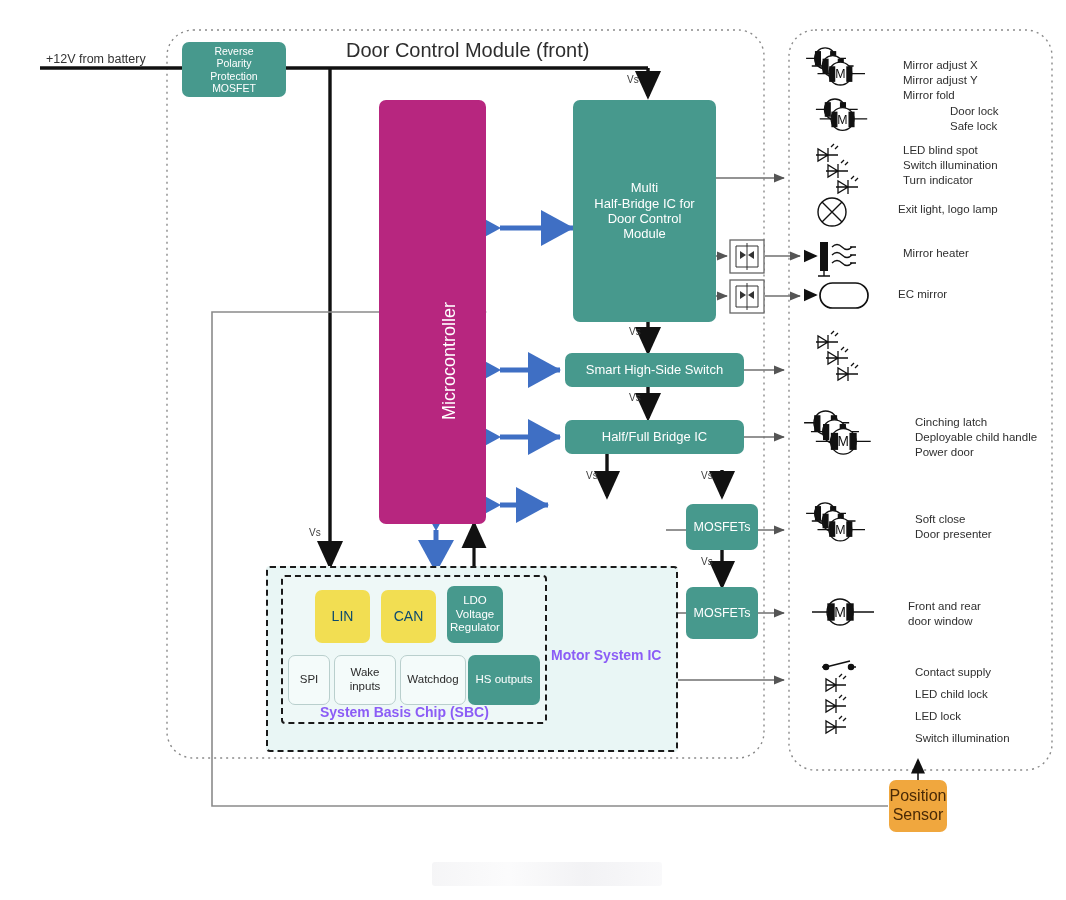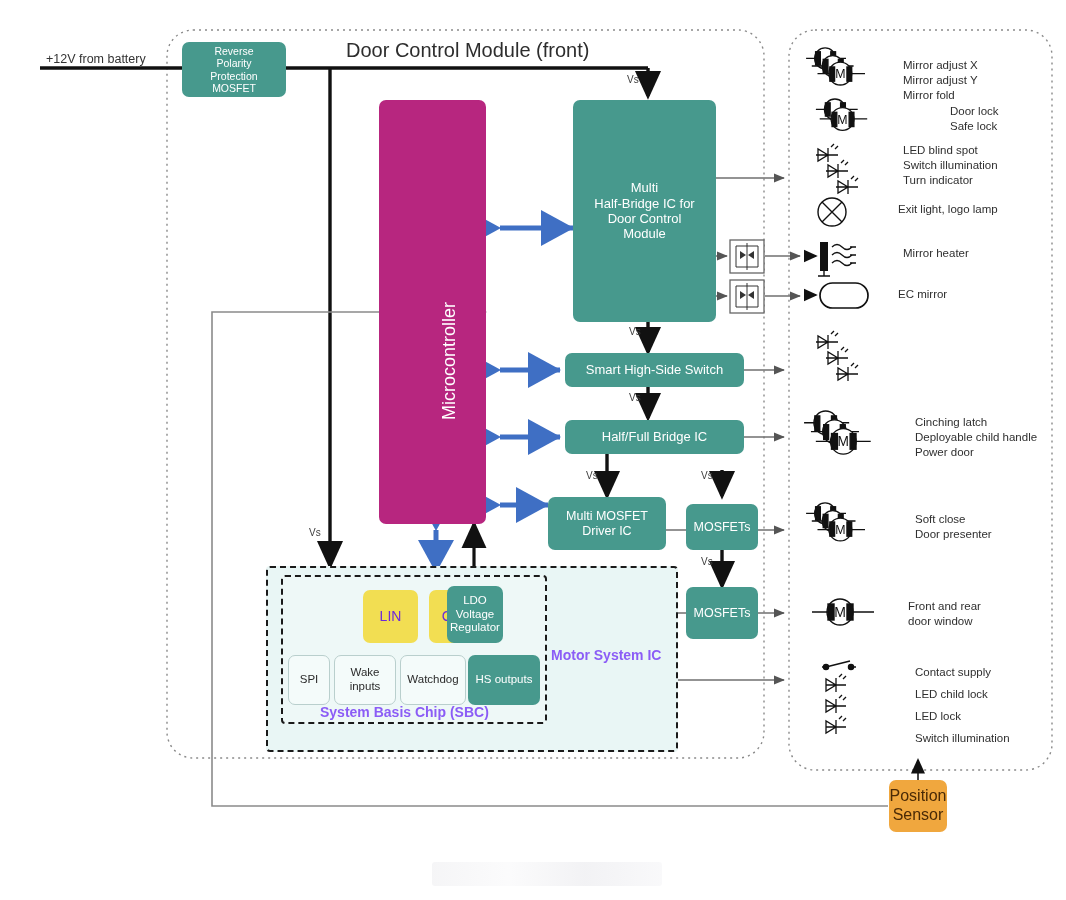--- a/index.html
+++ b/index.html
@@ -5,21 +5,21 @@
   html,body{margin:0;padding:0;background:#ffffff;}
   body{width:1066px;height:900px;position:relative;overflow:hidden;
        font-family:"Liberation Sans",sans-serif;color:#1a1a1a;}
   #stage{position:absolute;left:0;top:0;width:1066px;height:900px;}
   svg#wires{position:absolute;left:0;top:0;width:1066px;height:900px;pointer-events:none;}
 
   .blk{position:absolute;box-sizing:border-box;display:flex;align-items:center;
        justify-content:center;text-align:center;border-radius:7px;line-height:1.18;}
   .teal{background:#47998d;color:#ffffff;}
   .magenta{background:#b7267f;color:#ffffff;}
-  .yellow{background:#f2de52;color:#6d28d9;margin-left:48px;}
+  .yellow{background:#f2de52;color:#0c4a6e;}
   .orange{background:#f0a73e;color:#4a2a06;}
   .white-sub{background:#f4fbfa;color:#2b2b2b;border:1px solid #b9cfcd;}
 
   .lbl{position:absolute;white-space:pre;text-align:right;}
   .vs{position:absolute;font-size:10px;color:#3d3d3d;}
   .grouplbl{position:absolute;font-weight:bold;color:#8b5cf6;}
   .legend-text{position:absolute;font-size:11.5px;color:#2f2f2f;line-height:15px;white-space:pre;}
   .title{position:absolute;font-size:20px;color:#2d2d2d;}
   .micro-text{position:absolute;transform-origin:0 0;white-space:nowrap;}
 </style>
@@ -260,22 +260,20 @@
 
   <div class="blk teal" style="left:573px;top:100px;width:143px;height:222px;font-size:13px;white-space:pre-line;">Multi
 Half-Bridge IC for
 Door Control
 Module</div>
 
   <div class="blk teal" style="left:565px;top:353px;width:179px;height:34px;font-size:13px;">Smart High-Side Switch</div>
 
   <div class="blk teal" style="left:565px;top:420px;width:179px;height:34px;font-size:13px;">Half/Full Bridge IC</div>
 
-  <div class="blk teal" style="left:548px;top:497px;width:118px;height:53px;font-size:12.5px;white-space:pre-line;">Multi MOSFET
-Driver IC</div>
 
   <div class="blk teal" style="left:686px;top:504px;width:72px;height:46px;font-size:12.5px;">MOSFETs</div>
 
   <div class="blk teal" style="left:548px;top:587px;width:118px;height:52px;font-size:12.5px;">Gate Driver IC</div>
 
   <div class="blk teal" style="left:686px;top:587px;width:72px;height:52px;font-size:12.5px;">MOSFETs</div>
 
   <div style="position:absolute;left:266px;top:566px;width:408px;height:182px;
               background:#e9f6f5;border:2px dashed #1a1a1a;border-radius:4px;"></div>
   <div class="grouplbl" style="left:551px;top:647px;font-size:14px;">Motor System IC</div>

